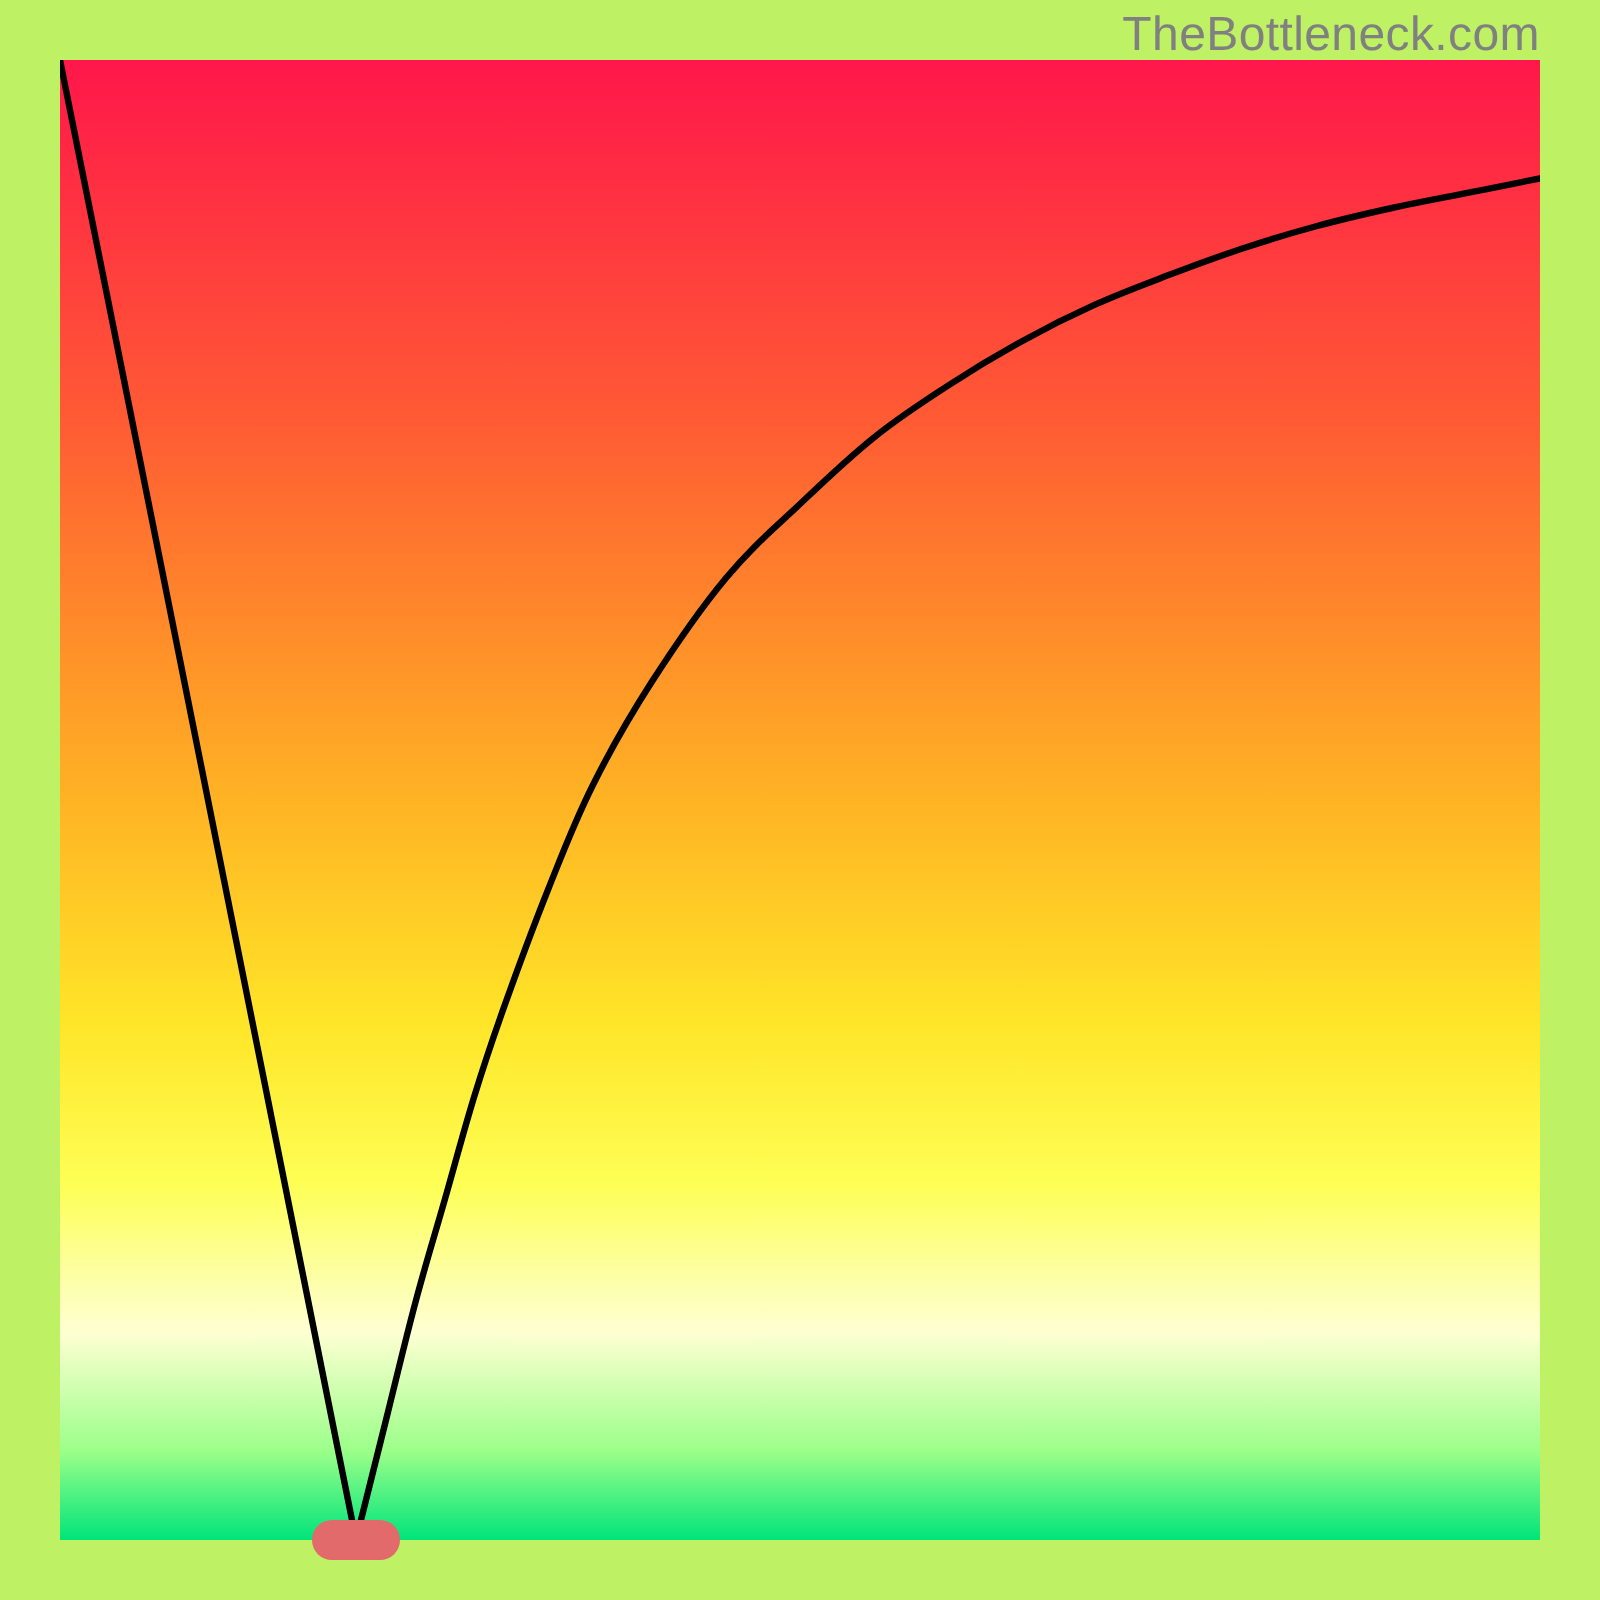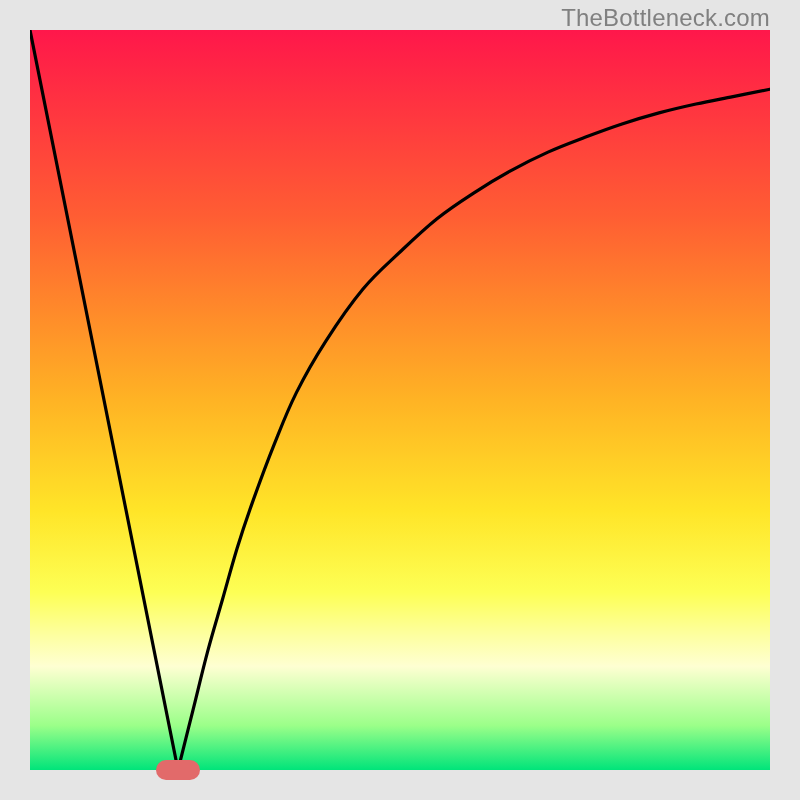--- a/index.html
+++ b/index.html
@@ -8,21 +8,21 @@
     width: 800px;
     height: 800px;
     overflow: hidden;
     background: #000;
     font-family: Arial, Helvetica, sans-serif;
   }
   .frame {
     position: relative;
     width: 800px;
     height: 800px;
-    background: #e5e5e5;
+    background: #bef264;
   }
   .plot-area {
     position: absolute;
     left: 30px;
     top: 30px;
     width: 740px;
     height: 740px;
     background: linear-gradient(
       to bottom,
       #ff174b 0%,

